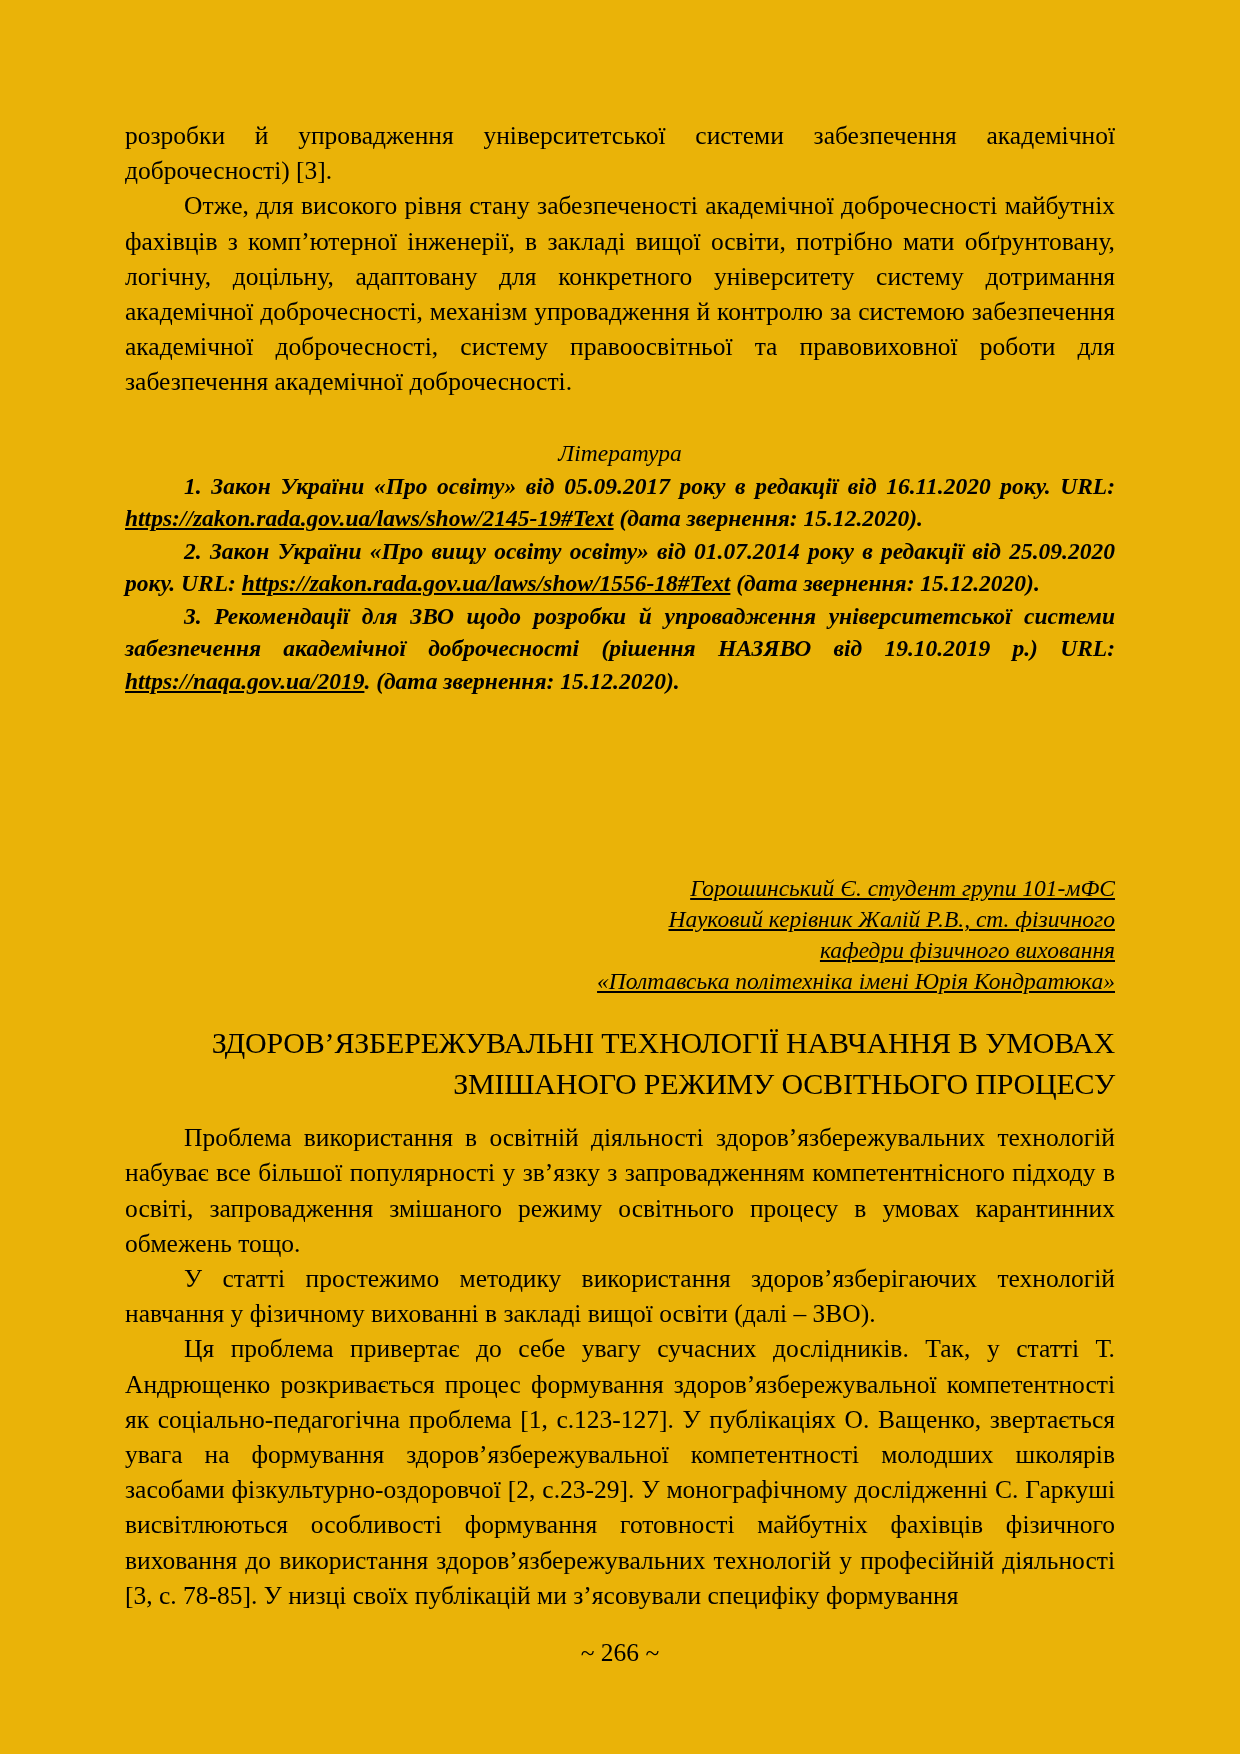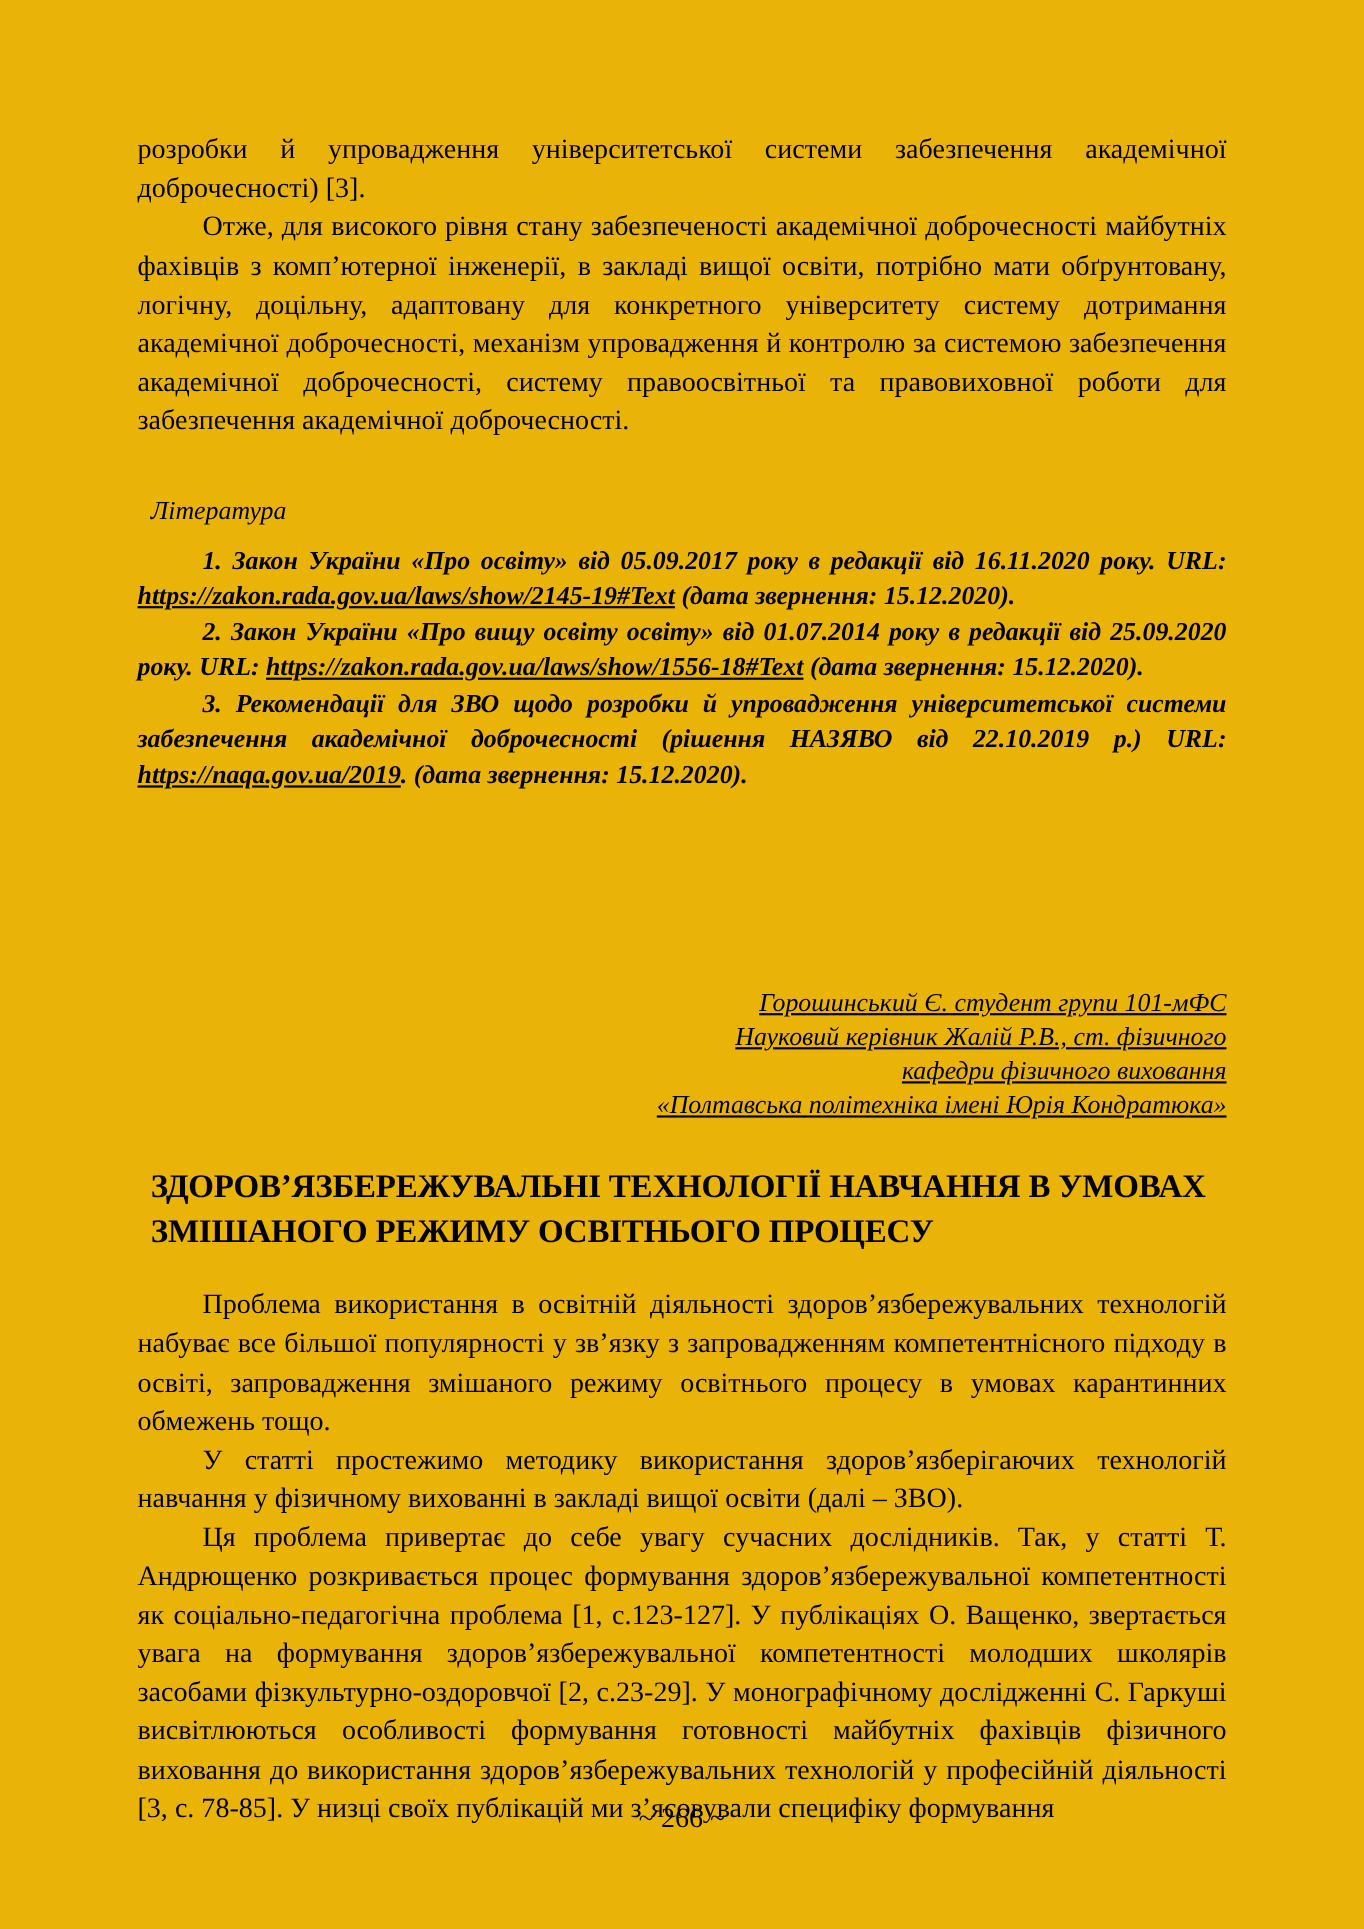--- a/index.html
+++ b/index.html
@@ -37,25 +37,25 @@
   }
   .para {
     text-indent: 59px;
   }
   .para-noindent {
     text-indent: 0;
   }
 
   
   .lit-heading {
-    margin: 12px;
+    margin: 0;
     font-size: 23.5px;
     line-height: 33px;
     font-style: italic;
-    text-align: left;
+    text-align: center;
   }
   .ref {
     margin: 0;
     font-size: 23.5px;
     line-height: 32.5px;
     font-style: italic;
     text-align: justify;
     text-indent: 59px;
     font-weight: bold;
   }
@@ -77,23 +77,23 @@
   .authors div {
     white-space: nowrap;
     text-decoration: underline;
   }
   .author-gap {
     height: 176px;
   }
 
   
   .article-title {
-    margin: 12px;
-    text-align: left;
-    font-weight: bold;
+    margin: 0;
+    text-align: right;
+    font-weight: normal;
     font-size: 30px;
     line-height: 40.5px;
     letter-spacing: -0.2px;
   }
   .title-gap-top { height: 26px; }
   .title-gap-bottom { height: 16px; }
 
   
   .page-number {
     position: absolute;
@@ -116,21 +116,21 @@
     <p class="para">Отже, для високого рівня стану забезпеченості академічної доброчесності майбутніх фахівців з комп’ютерної інженерії, в закладі вищої освіти, потрібно мати обґрунтовану, логічну, доцільну, адаптовану для конкретного університету систему дотримання академічної доброчесності, механізм упровадження й контролю за системою забезпечення академічної доброчесності, систему правоосвітньої та правовиховної роботи для забезпечення академічної доброчесності.</p>
 
     <div class="ref-spacer-top"></div>
 
     <p class="lit-heading">Література</p>
 
     <p class="ref"><span>1. Закон України «Про освіту» від 05.09.2017 року в редакції від 16.11.2020 року. URL: </span><span class="u">https://zakon.rada.gov.ua/laws/show/2145-19#Text</span><span> (дата звернення: 15.12.2020).</span></p>
 
     <p class="ref"><span>2. Закон України «Про вищу освіту освіту» від 01.07.2014 року в редакції від 25.09.2020 року. URL:    </span><span class="u">https://zakon.rada.gov.ua/laws/show/1556-18#Text</span><span> (дата звернення: 15.12.2020).</span></p>
 
-    <p class="ref"><span>3. Рекомендації для ЗВО щодо розробки й упровадження університетської системи забезпечення академічної доброчесності (рішення НАЗЯВО від 22.10.2019 р.) URL: </span><span class="u">https://naqa.gov.ua/2019</span><span>. (дата звернення: 15.12.2020).</span></p>
+    <p class="ref"><span>3. Рекомендації для ЗВО щодо розробки й упровадження університетської системи забезпечення академічної доброчесності (рішення НАЗЯВО від 19.10.2019 р.) URL: </span><span class="u">https://naqa.gov.ua/2019</span><span>. (дата звернення: 15.12.2020).</span></p>
 
     <div class="author-gap"></div>
 
     <div class="authors">
       <div>Горошинський Є. студент групи 101-мФС</div>
       <div>Науковий керівник Жалій Р.В., ст. фізичного</div>
       <div>кафедри фізичного виховання</div>
       <div>«Полтавська політехніка імені Юрія Кондратюка»</div>
     </div>
 

